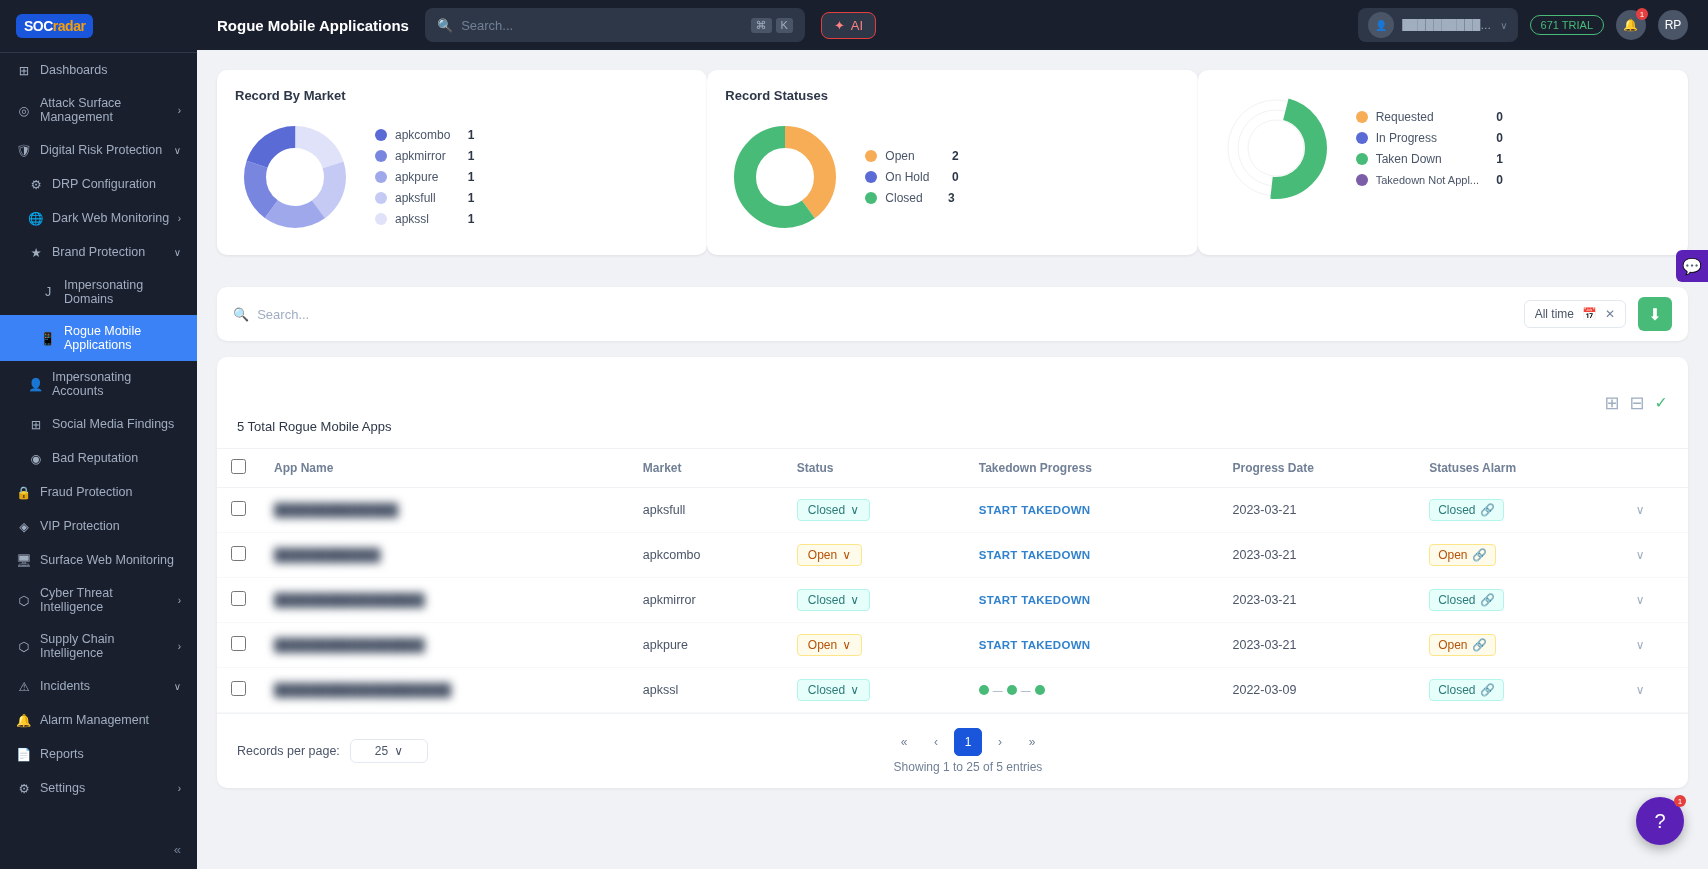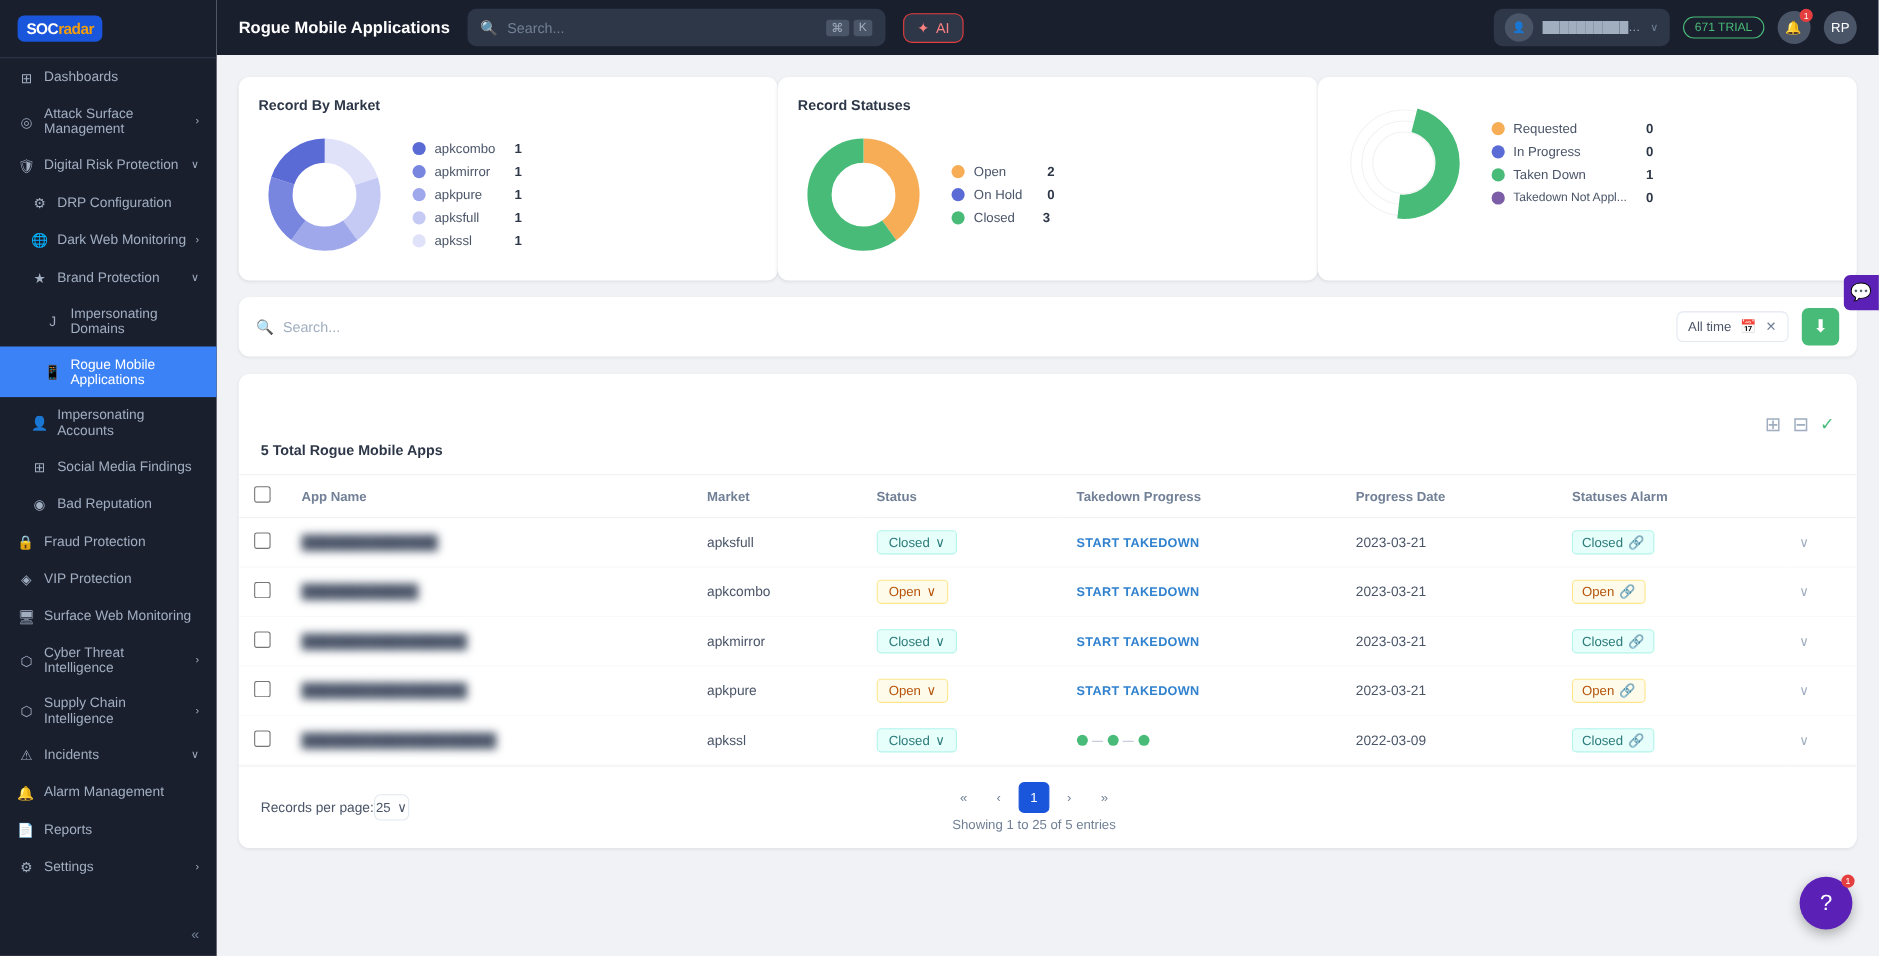--- a/index.html
+++ b/index.html
@@ -167,21 +167,21 @@
       flex: 1;
       padding: 20px;
       overflow-y: auto;
       background: #f0f2f5;
     }
 
     
     .charts-row {
       display: flex;
       gap: 0;
-      margin-bottom: 15px;
+      margin-bottom: 32px;
     }
     .chart-card {
       background: white;
       border-radius: 10px;
       padding: 18px;
       flex: 1;
       box-shadow: 0 1px 3px rgba(0,0,0,0.08);
     }
     .chart-card-title {
       font-size: 13px;
@@ -262,21 +262,21 @@
       box-shadow: 0 1px 3px rgba(0,0,0,0.06);
       overflow: hidden;
     }
     .table-header {
       padding: 14px 20px;
       display: flex;
       align-items: center;
       justify-content: space-between;
       border-bottom: 1px solid #f0f2f5;
     }
-    .table-title { font-size: 13px; font-weight: 700; color: #2d3748; margin-top: 48px; }
+    .table-title { font-size: 13px; font-weight: 400; color: #2d3748; margin-top: 48px; }
     .table-actions { display: flex; gap: 10px; align-items: center; }
     .table-action-btn {
       cursor: pointer;
       color: #a0aec0;
       font-size: 16px;
       display: flex;
       align-items: center;
     }
     .table-action-btn.active { color: #48bb78; }
     table { width: 100%; border-collapse: collapse; padding-left: 36px; }
@@ -310,25 +310,25 @@
     .pdash { color: #a0aec0; font-size: 10px; }
 
     
     .pagination-row {
       padding: 14px 20px;
       display: flex;
       align-items: center;
       justify-content: space-between;
       border-top: 1px solid #f0f2f5;
     }
-    .per-page { display: flex; align-items: center; font-size: 12.5px; color: #4a5568; }
+    .per-page { display: flex; align-items: center; gap: 10px; font-size: 12.5px; color: #4a5568; }
     .per-page-select {
       border: 1px solid #e2e8f0;
       border-radius: 6px;
-      padding: 4px 1px;
+      padding: 4px 24px;
       font-size: 12px;
       display: flex;
       align-items: flex-end;
       gap: 6px;
       cursor: pointer;
       color: #4a5568;
     }
     .page-btns { display: flex; align-items: center; gap: 4px; }
     .page-btn {
       width: 28px;

